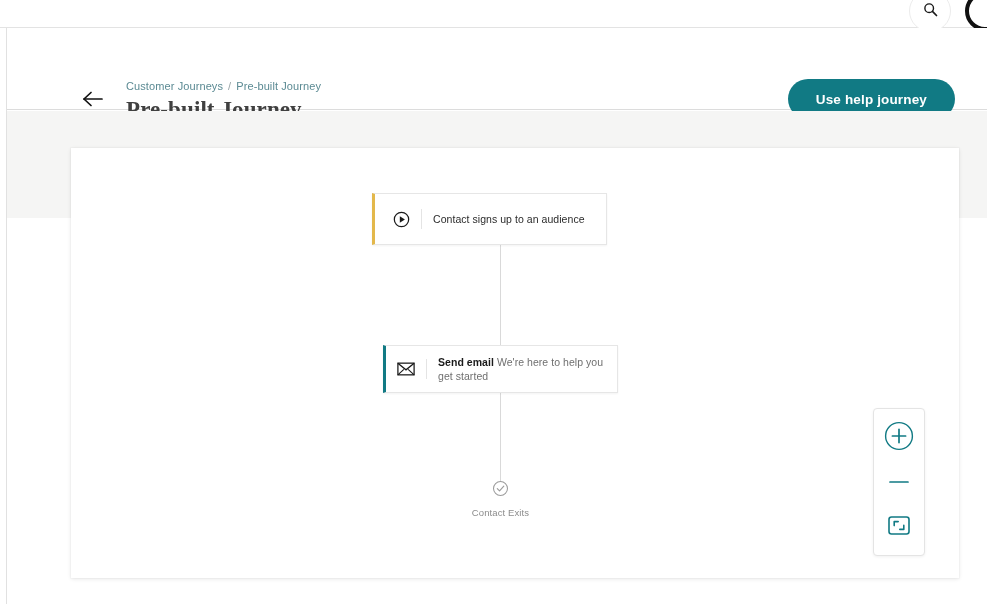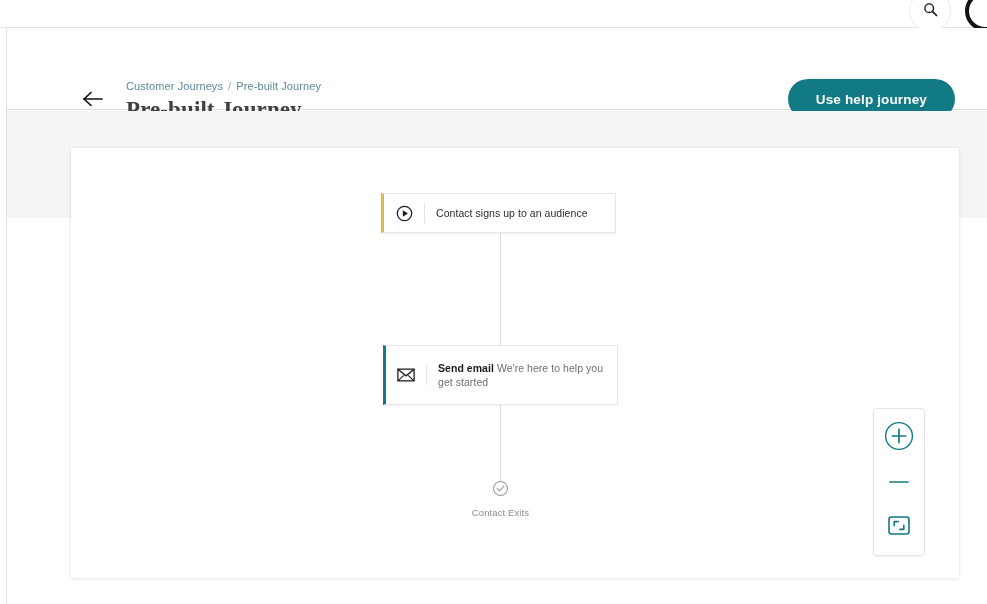--- a/index.html
+++ b/index.html
@@ -91,22 +91,22 @@
     position:absolute;
     background:#ffffff;
     border:1px solid #e6e6e6;
     border-left-width:3px;
     border-left-style:solid;
     box-sizing:border-box;
     display:flex;align-items:center;
     box-shadow:0 1px 2px rgba(0,0,0,.05);
     cursor:pointer;
   }
-  .node-trigger{left:381px;top:193px;width:235px;height:40px;border-left-color:#e3b84b;}
-  .node-email{left:383px;top:345px;width:235px;height:60px;border-left-color:#117a84;}
+  .node-trigger{left:372px;top:193px;width:235px;height:52px;border-left-color:#e3b84b;padding-left:6px;}
+  .node-email{left:383px;top:345px;width:235px;height:48px;border-left-color:#117a84;}
 
   .node-icon{
     width:40px;min-width:40px;height:100%;
     display:flex;align-items:center;justify-content:center;
   }
   .node-divider{
     width:1px;height:20px;background:#e4e4e4;
   }
   .node-text{
     flex:1;padding:0 11px;

